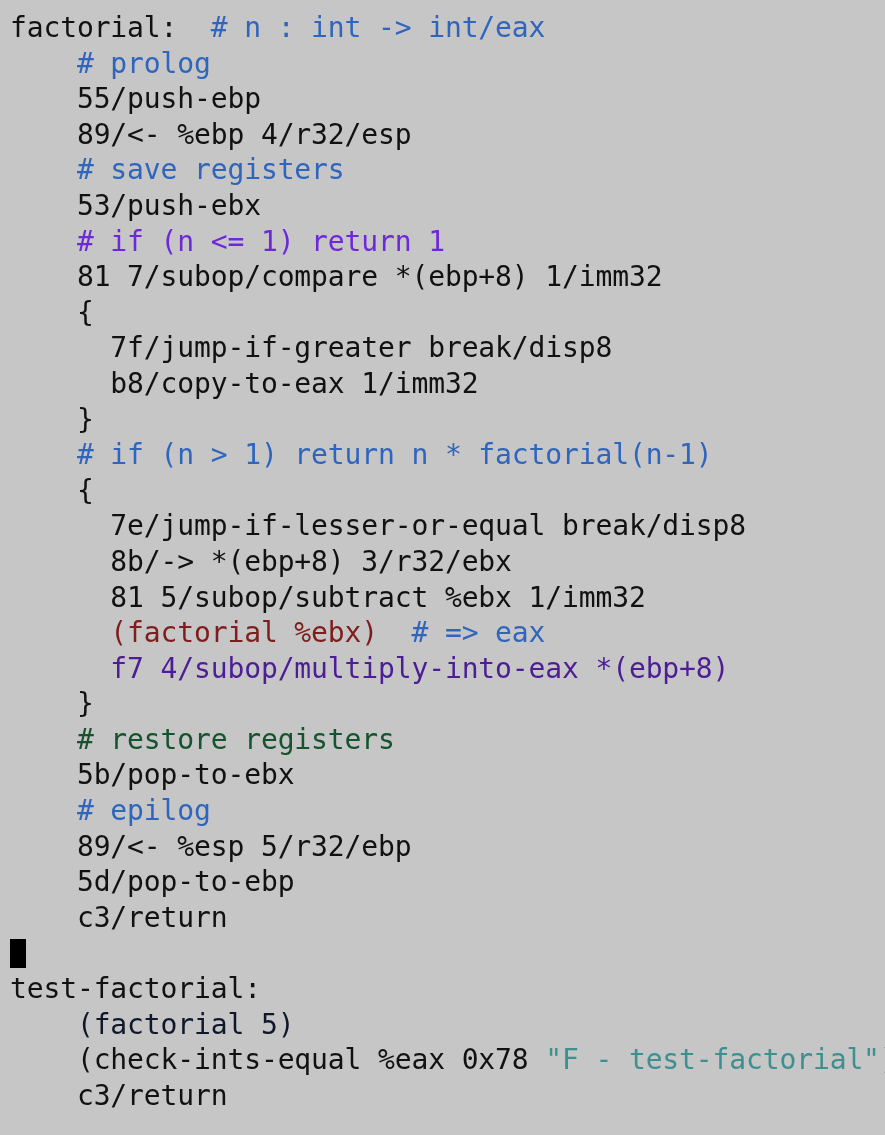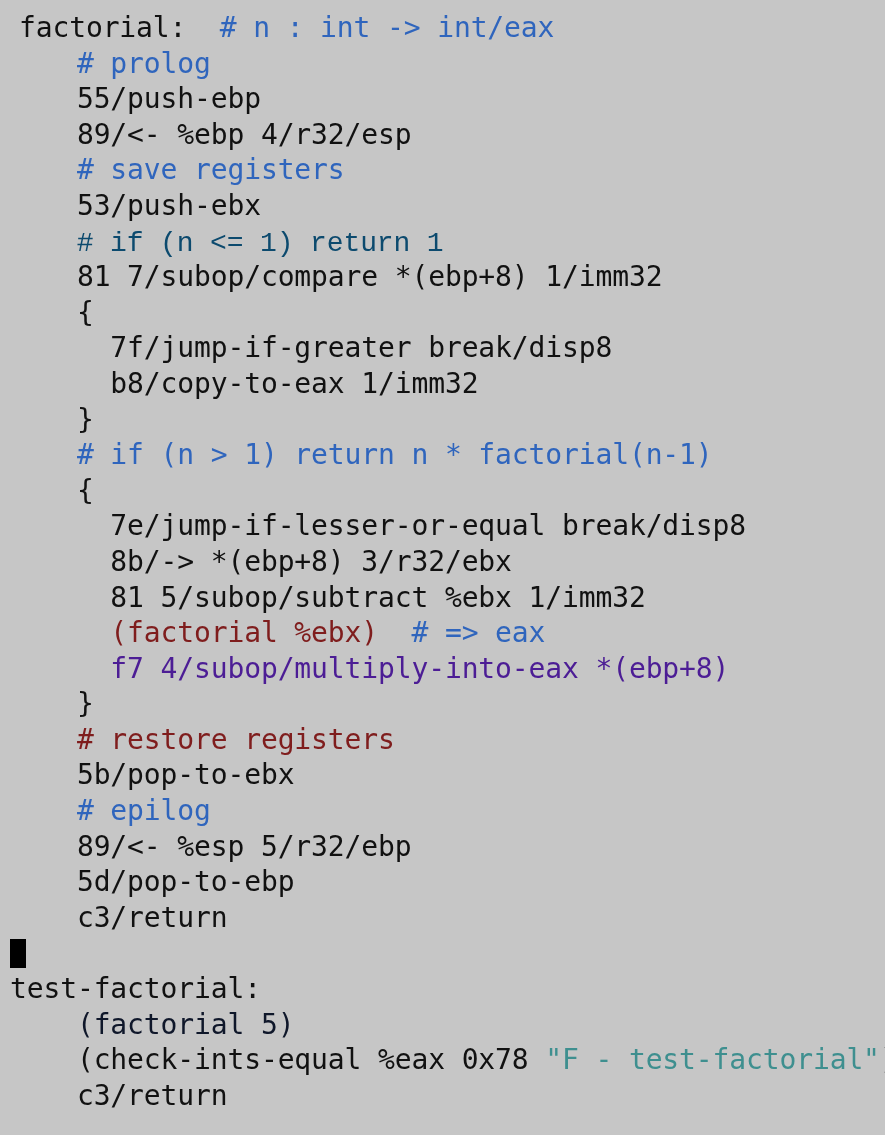--- a/index.html
+++ b/index.html
@@ -42,41 +42,41 @@
     top: 4px;
     width: 16px;
     height: 29px;
     background: #000000;
   }
 </style>
 </head>
 <body>
 
 <div id="editor" style="background: rgb(198, 198, 198);">
-    <div class="line"><span class="tok code" style="color: rgb(17, 17, 17); margin-left: 9px;">factorial:  </span><span class="tok comment" style="color: rgb(47, 101, 189);"># n : int -&gt; int/eax</span></div>
+    <div class="line"><span class="tok code" style="color: rgb(17, 17, 17);">factorial:  </span><span class="tok comment" style="color: rgb(47, 101, 189);"># n : int -&gt; int/eax</span></div>
     <div class="line"><span class="tok comment" style="color: rgb(47, 101, 189);">    # prolog</span></div>
     <div class="line"><span class="tok code" style="color: rgb(17, 17, 17);">    55/push-ebp</span></div>
     <div class="line"><span class="tok code" style="color: rgb(17, 17, 17);">    89/&lt;- %ebp 4/r32/esp</span></div>
     <div class="line"><span class="tok comment" style="color: rgb(47, 101, 189);">    # save registers</span></div>
     <div class="line"><span class="tok code" style="color: rgb(17, 17, 17);">    53/push-ebx</span></div>
-    <div class="line"><span class="tok comment" style="color: #0c4a6e; font-family: Liberation Mono, monospace;">    # if (n &lt;= 1) return 1</span></div>
+    <div class="line"><span class="tok comment" style="color: #6d28d9;">    # if (n &lt;= 1) return 1</span></div>
     <div class="line"><span class="tok code" style="color: rgb(17, 17, 17);">    81 7/subop/compare *(ebp+8) 1/imm32</span></div>
     <div class="line"><span class="tok code" style="color: rgb(17, 17, 17);">    {</span></div>
     <div class="line"><span class="tok code" style="color: rgb(17, 17, 17);">      7f/jump-if-greater break/disp8</span></div>
     <div class="line"><span class="tok code" style="color: rgb(17, 17, 17);">      b8/copy-to-eax 1/imm32</span></div>
     <div class="line"><span class="tok code" style="color: rgb(17, 17, 17);">    }</span></div>
     <div class="line"><span class="tok comment" style="color: rgb(47, 101, 189);">    # if (n &gt; 1) return n * factorial(n-1)</span></div>
     <div class="line"><span class="tok code" style="color: rgb(17, 17, 17);">    {</span></div>
     <div class="line"><span class="tok code" style="color: rgb(17, 17, 17);">      7e/jump-if-lesser-or-equal break/disp8</span></div>
     <div class="line"><span class="tok code" style="color: rgb(17, 17, 17);">      8b/-&gt; *(ebp+8) 3/r32/ebx</span></div>
     <div class="line"><span class="tok code" style="color: rgb(17, 17, 17);">      81 5/subop/subtract %ebx 1/imm32</span></div>
     <div class="line"><span class="tok code" style="color: #7f1d1d;">      (factorial %ebx)  </span><span class="tok comment" style="color: rgb(47, 101, 189);"># =&gt; eax</span></div>
     <div class="line"><span class="tok code" style="color: #4c1d95;">      f7 4/subop/multiply-into-eax *(ebp+8)</span></div>
     <div class="line"><span class="tok code" style="color: rgb(17, 17, 17);">    }</span></div>
-    <div class="line"><span class="tok comment" style="color: #7f1d1d;">    # restore registers</span></div>
+    <div class="line"><span class="tok comment" style="color: #14532d;">    # restore registers</span></div>
     <div class="line"><span class="tok code" style="color: rgb(17, 17, 17);">    5b/pop-to-ebx</span></div>
     <div class="line"><span class="tok comment" style="color: rgb(47, 101, 189); text-align: right;">    # epilog</span></div>
     <div class="line"><span class="tok code" style="color: rgb(17, 17, 17);">    89/&lt;- %esp 5/r32/ebp</span></div>
     <div class="line"><span class="tok code" style="color: rgb(17, 17, 17); text-align: center;">    5d/pop-to-ebp</span></div>
     <div class="line"><span class="tok code" style="color: rgb(17, 17, 17);">    c3/return</span></div>
     <div class="line cursor-line"><span class="cursor-block" style="background: rgb(0, 0, 0);"></span><span class="tok code" style="color: rgb(17, 17, 17);"></span></div>
     <div class="line"><span class="tok code" style="color: rgb(17, 17, 17);">test-factorial:</span></div>
     <div class="line"><span class="tok code" style="color: #0f172a;">    (factorial 5)</span></div>
     <div class="line"><span class="tok code" style="color: rgb(17, 17, 17);">    (check-ints-equal %eax 0x78 </span><span class="tok string" style="color: rgb(62, 143, 143);">"F - test-factorial"</span><span class="tok code" style="color: rgb(17, 17, 17);">)</span></div>
     <div class="line"><span class="tok code" style="color: rgb(17, 17, 17);">    c3/return</span></div>

